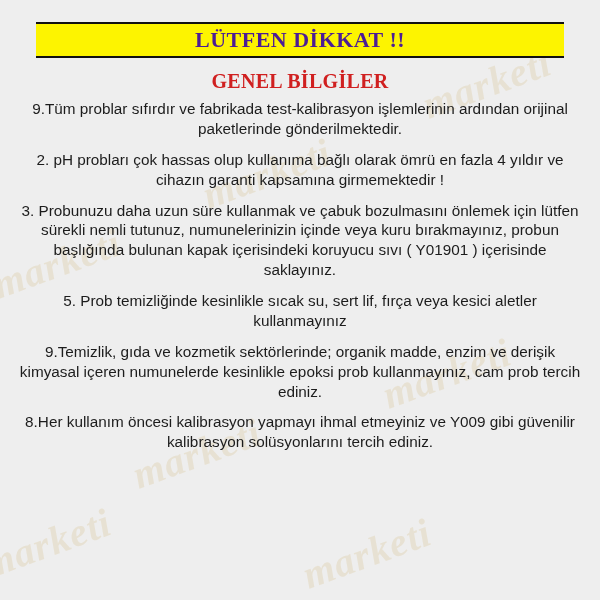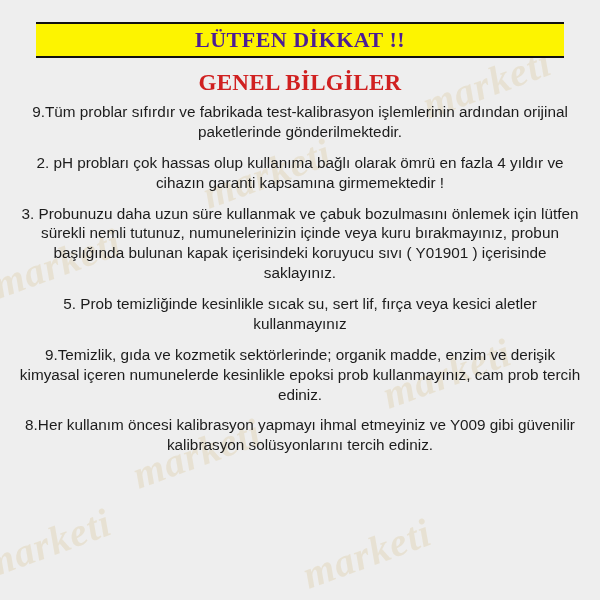--- a/index.html
+++ b/index.html
@@ -60,21 +60,21 @@
     font-weight: bold;
     font-size: 22px;
     color: #4c1d95;
     letter-spacing: 0.5px;
     line-height: 1.05;
   }
   .subtitle {
     text-align: center;
     font-family: "Liberation Serif", serif;
     font-weight: bold;
-    font-size: 23px;
+    font-size: 20px;
     color: #d02020;
     margin: 12px 0 6px 0;
     letter-spacing: 0.3px;
   }
   .items {
     margin: 0 14px;
   }
   .item {
     text-align: center;
     font-size: 15.3px;

